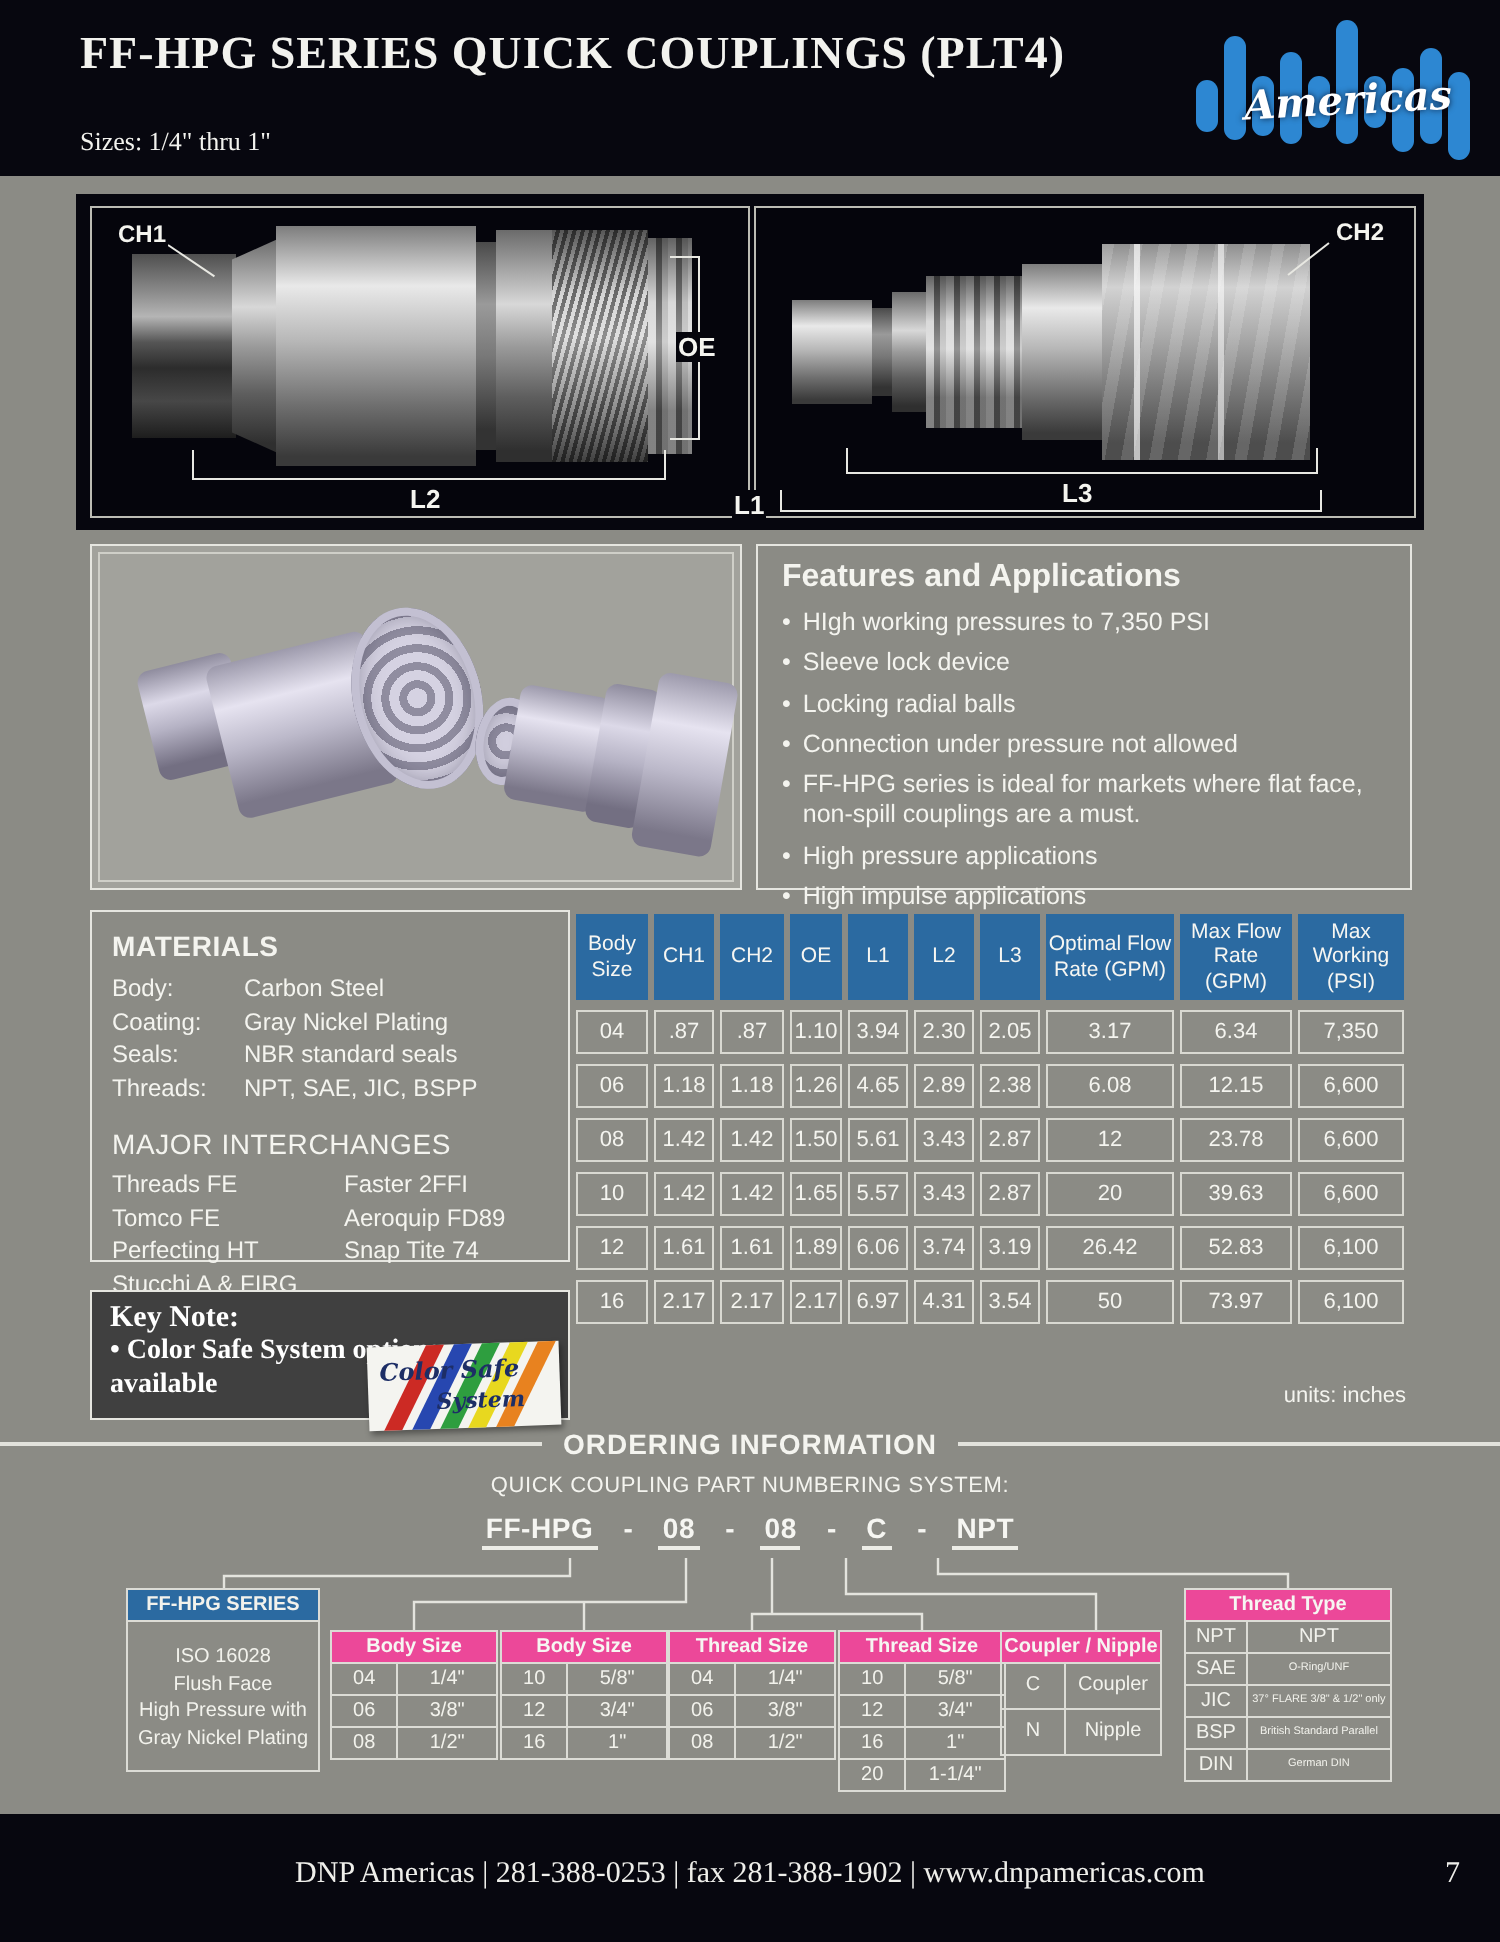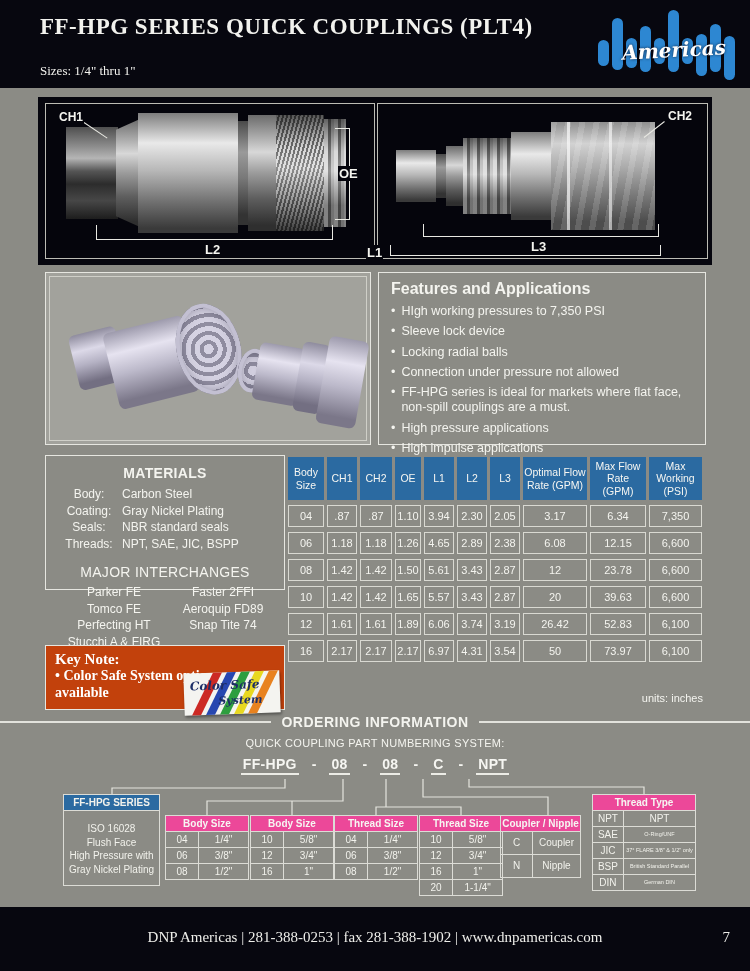--- a/index.html
+++ b/index.html
@@ -64,41 +64,41 @@
          box-shadow:inset 0 0 0 4px #c3c0d2, inset 0 0 14px rgba(20,18,40,.5);}
 
   
   .features{position:absolute;left:378px;top:272px;width:328px;height:173px;border:1px solid #e6e6e0;
             color:#f4f4ef;padding:7px 12px;}
   .feat-title{font-weight:bold;font-size:16px;margin-bottom:6px;}
   .feat-item{display:flex;gap:6px;margin-bottom:5px;font-size:12.5px;line-height:1.22;}
   .feat-item .bull{flex:0 0 auto;}
 
   
-  .materials{position:absolute;left:45px;top:455px;width:240px;height:135px;border:1px solid #e6e6e0;
-             color:#f4f4ef;padding:9px 10px;text-align:center;}
+  .materials{position:absolute;left:45px;top:455px;width:240px;height:176px;border:1px solid #e6e6e0;
+             color:#f4f4ef;padding:9px 10px;}
   .mat-title{font-weight:bold;font-size:14px;margin-bottom:5px;letter-spacing:.3px;}
   .mat-row{display:flex;font-size:12px;line-height:16.5px;}
   .mat-row .lab{width:66px;flex:0 0 auto;}
   .inter-title{font-weight:normal;font-size:14px;margin:12px 0 4px;letter-spacing:.3px;}
   .inter-grid{display:grid;grid-template-columns:116px 1fr;font-size:12px;line-height:16.5px;}
 
   
   .dimwrap{position:absolute;left:288px;top:452px;width:422px;color:#f4f4ef;}
   .dim-title{font-weight:bold;font-size:14.5px;letter-spacing:.4px;margin-bottom:3px;}
   table.dim{border-collapse:separate;border-spacing:3px 5px;margin-left:-3px;}
   table.dim th{background:#2b6aa1;color:#f6f6f2;font-weight:normal;font-size:10.5px;line-height:1.18;
                padding:3px 1px;vertical-align:middle;text-align:center;}
   table.dim td{border:1px solid #d9d9d2;font-size:11px;height:22px;text-align:center;vertical-align:middle;padding:0 1px;}
   .c0{width:36px;} .c1{width:30px;} .c2{width:32px;} .c3{width:26px;} .c4{width:30px;}
   .c5{width:30px;} .c6{width:30px;} .c7{width:64px;} .c8{width:56px;} .c9{width:53px;}
   .units{position:absolute;left:288px;top:692px;width:415px;text-align:right;color:#f4f4ef;font-size:11px;}
 
   
-  .keynote{position:absolute;left:45px;top:645px;width:240px;height:65px;background:#c2410c;
+  .keynote{position:absolute;left:45px;top:645px;width:240px;height:65px;background:#404040;
            border:1px solid #e6e6e0;color:#fff;padding:5px 9px;font-family:"Liberation Serif",serif;}
   .kn-title{font-weight:bold;font-size:15px;}
   .kn-bullet{font-weight:bold;font-size:14px;line-height:1.2;width:180px;}
   .cslogo{position:absolute;left:138px;top:26px;width:96px;height:42px;background:#f4f4f0;
           transform:rotate(-2deg);overflow:hidden;box-shadow:1px 2px 3px rgba(0,0,0,.4);}
   .stripe{position:absolute;top:-6px;height:56px;width:9px;transform:skewX(-28deg);}
   .s1{left:18px;background:#cc2a24;} .s2{left:32px;background:#2747b0;} .s3{left:46px;background:#2e9e3f;}
   .s4{left:60px;background:#e8d81f;} .s5{left:74px;background:#e8821f;}
   .cs-t1{position:absolute;left:6px;top:6px;font-family:"DejaVu Serif",serif;font-style:italic;
          font-weight:bold;font-size:12px;color:#1d2e66;z-index:2;}
@@ -278,21 +278,21 @@
           <span class="lab" data-interactable="false">Seals:</span>
           <span class="val" data-interactable="false">NBR standard seals</span>
         </div>
         <div class="mat-row" data-interactable="false">
           <span class="lab" data-interactable="false">Threads:</span>
           <span class="val" data-interactable="false">NPT, SAE, JIC, BSPP</span>
         </div>
       </div>
     <div class="inter-title" data-interactable="false">MAJOR INTERCHANGES</div>
     <div class="inter-grid" data-interactable="false">
-        <span data-interactable="false">Parker FE</span>
+        <span data-interactable="false">Threads FE</span>
         <span data-interactable="false">Faster 2FFI</span>
         <span data-interactable="false">Tomco FE</span>
         <span data-interactable="false">Aeroquip FD89</span>
         <span data-interactable="false">Perfecting HT</span>
         <span data-interactable="false">Snap Tite 74</span>
         <span data-interactable="false">Stucchi A &amp; FIRG</span>
         <span data-interactable="false"></span>
       </div>
   </div>
 

